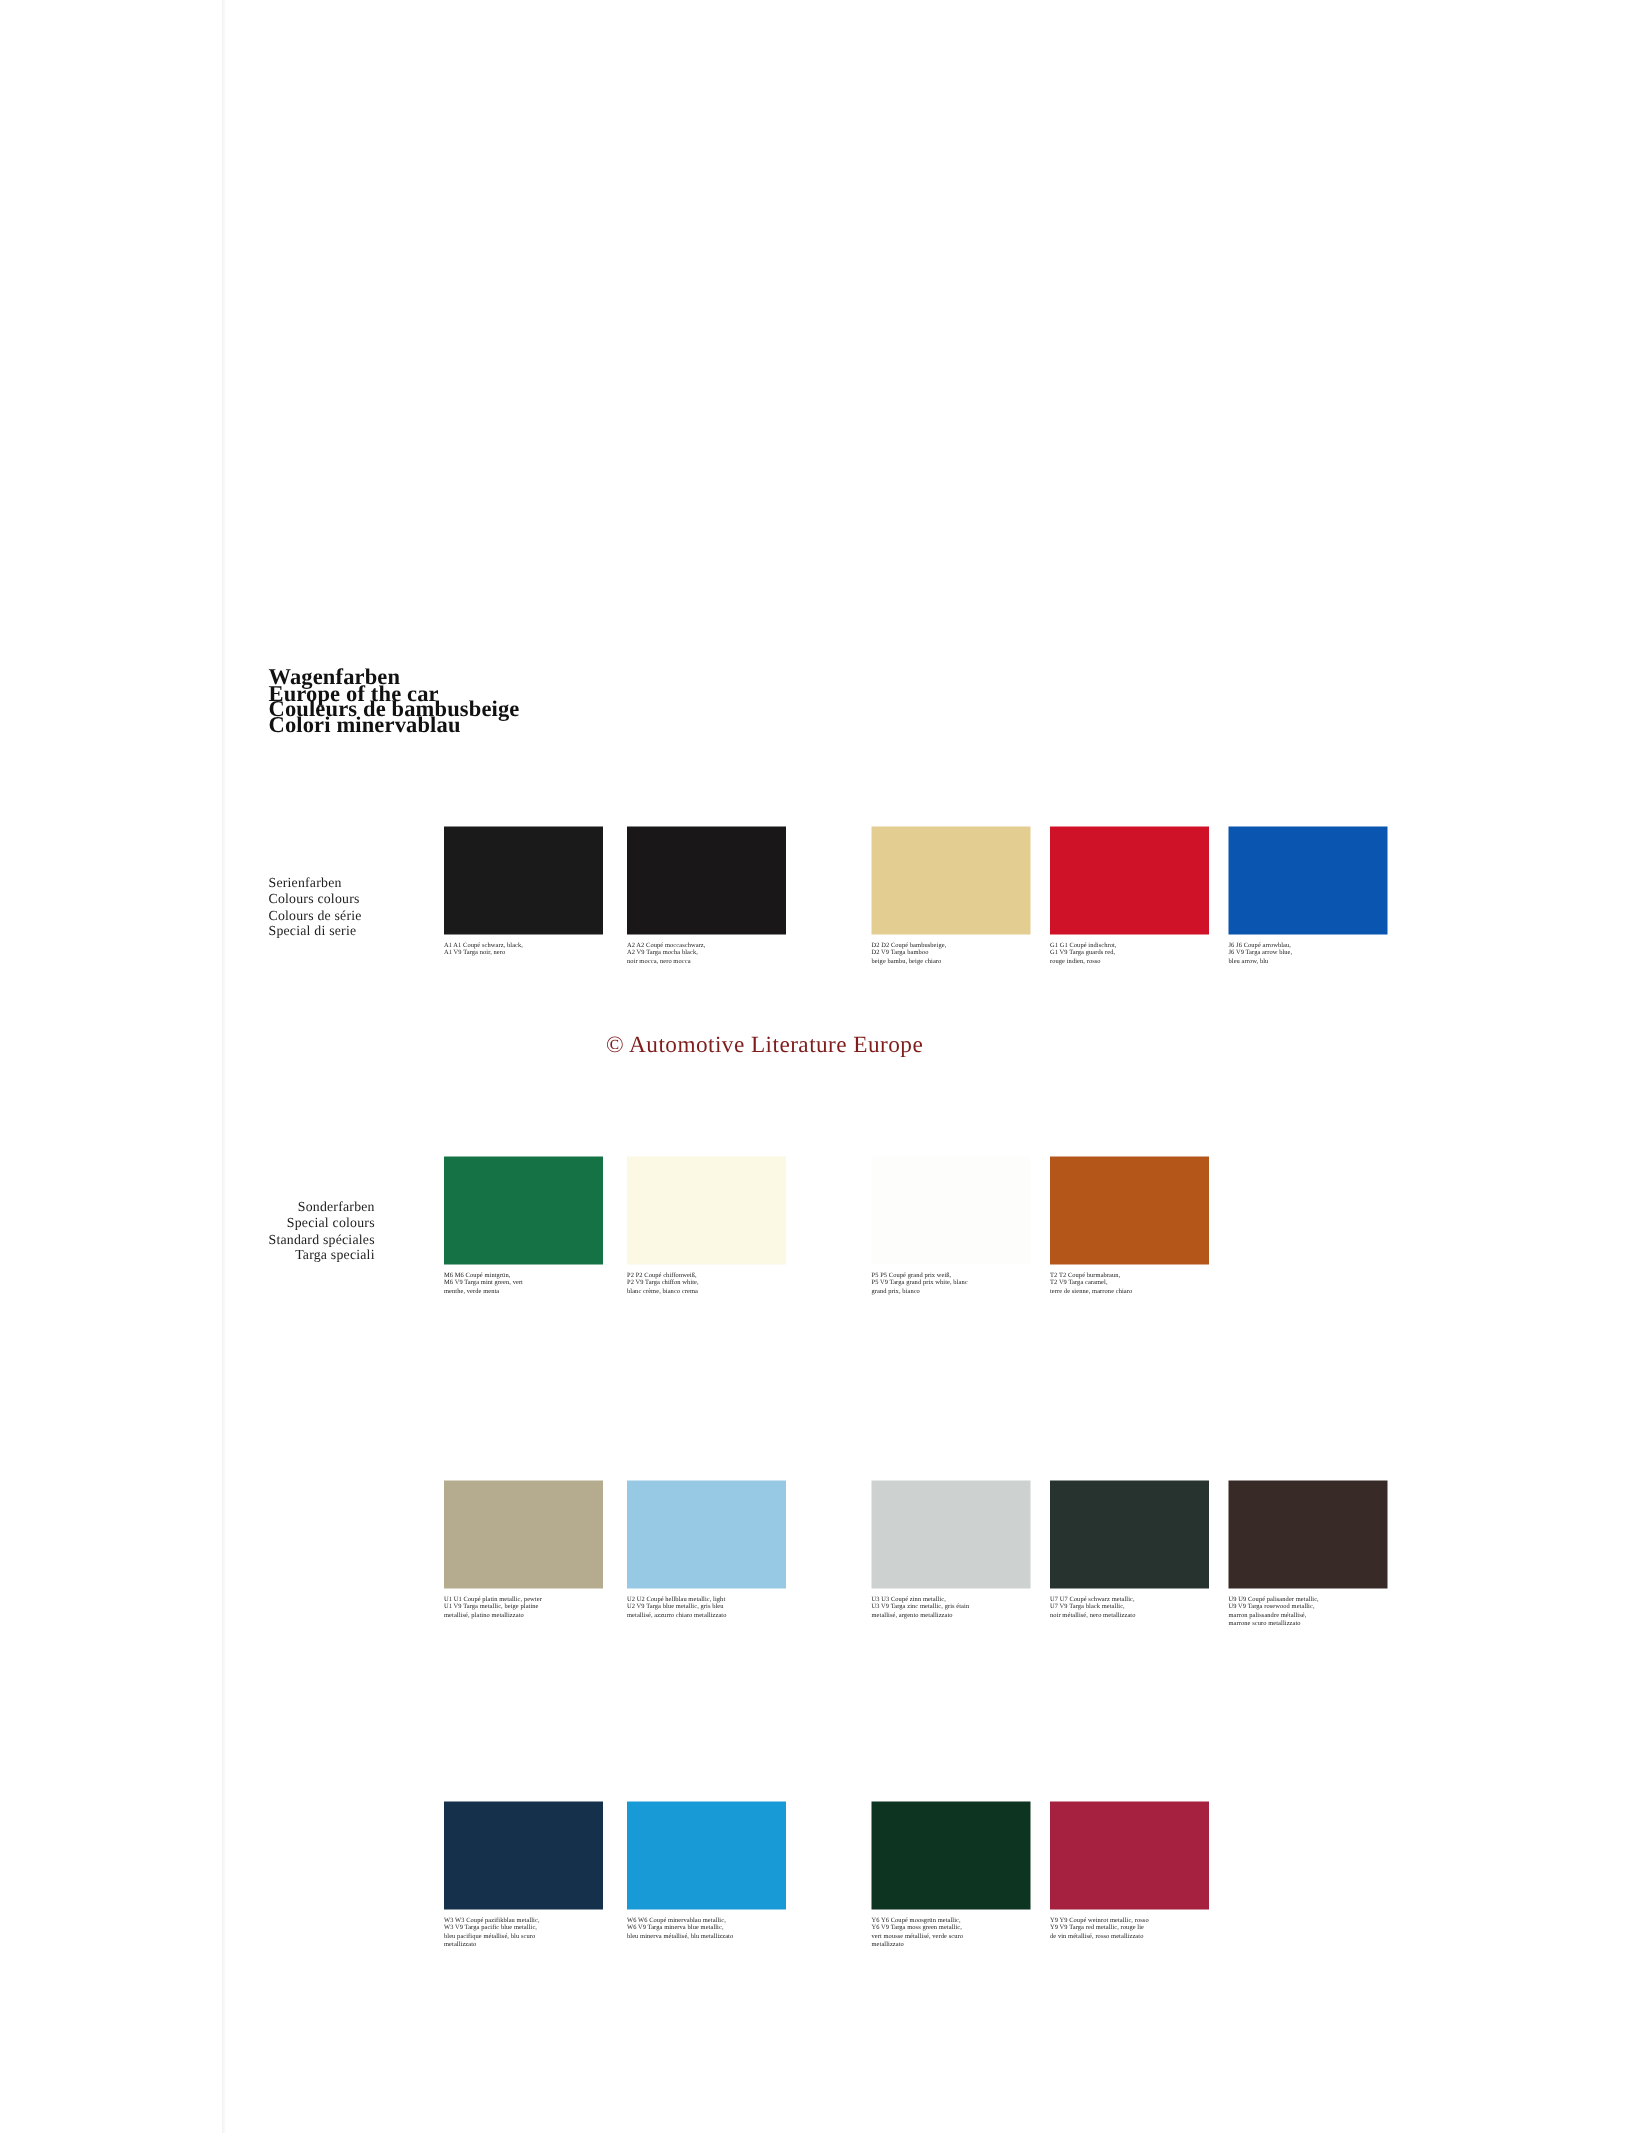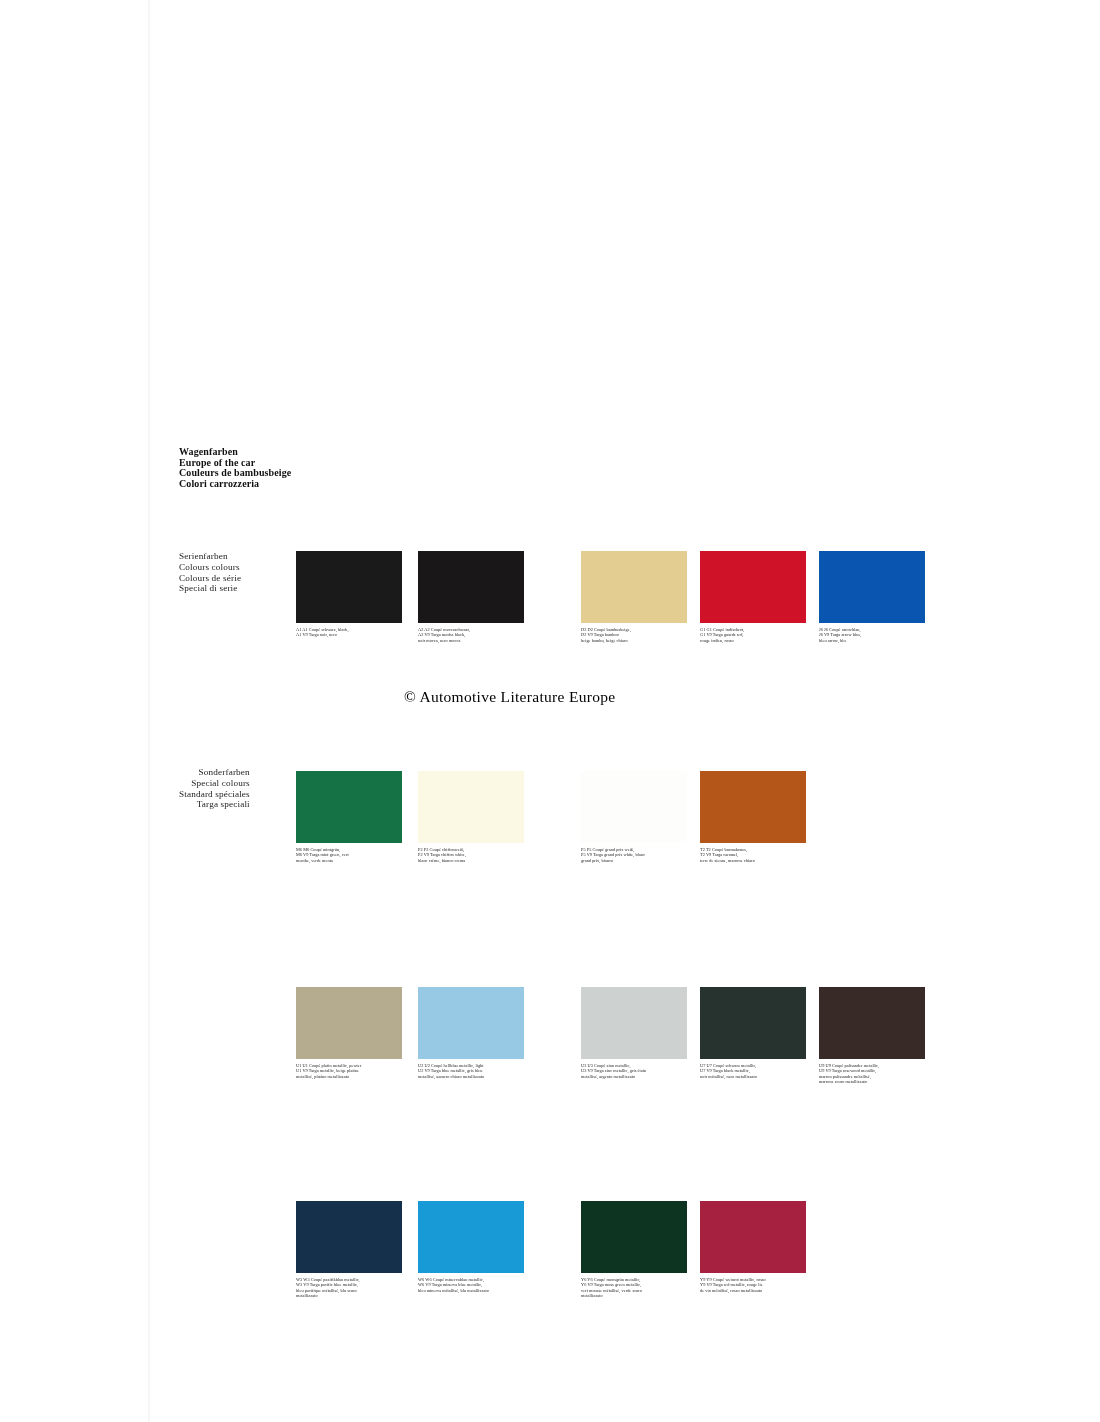--- a/index.html
+++ b/index.html
@@ -33,33 +33,34 @@
     height: 1422px;
     background: linear-gradient(to right, #f2f2f0, #ffffff);
   }
 
   .title-block {
     position: absolute;
     left: 179px;
     top: 447px;
     font-family: "Liberation Serif", serif;
     font-weight: bold;
-    font-size: 10px;
+    font-size: 15px;
     line-height: 10.6px;
     letter-spacing: 0.1px;
     color: #111111;
   }
 
   .section-label {
     position: absolute;
     font-family: "Liberation Serif", serif;
     font-size: 9.2px;
     line-height: 10.8px;
     color: #1d1d1d;
     letter-spacing: 0.15px;
+    margin-top: 32px;
   }
   #section-standard { left: 179px; top: 551px; }
   #section-special  { left: 179px; top: 767px; text-align: right; }
 
   
   .grid {
     position: absolute;
     left: 296px;
     top: 551px;
     width: 640px;
@@ -100,38 +101,38 @@
   .row-3 { top: 320px; }
 
   
   .watermark {
     position: absolute;
     left: 404px;
     top: 688px;
     width: 320px;
     font-family: "Liberation Serif", serif;
     font-size: 15.5px;
-    color: #000000;
+    color: #7f1d1d;
     letter-spacing: 0.3px;
     white-space: nowrap;
     pointer-events: none;
   }
 </style>
 </head>
 <body>
 
 <div class="page">
 
   <div class="scan-edge-left"></div>
 
   <div class="title-block">
     <div>Wagenfarben</div>
     <div>Europe of the car</div>
     <div>Couleurs de bambusbeige</div>
-    <div>Colori carrozzeria</div>
+    <div>Colori minervablau</div>
   </div>
 
   <div class="section-label" id="section-standard">
     <div>Serienfarben</div>
     <div>Colours colours</div>
     <div>Colours de série</div>
     <div>Special di serie</div>
   </div>
 
   <div class="section-label" id="section-special">

